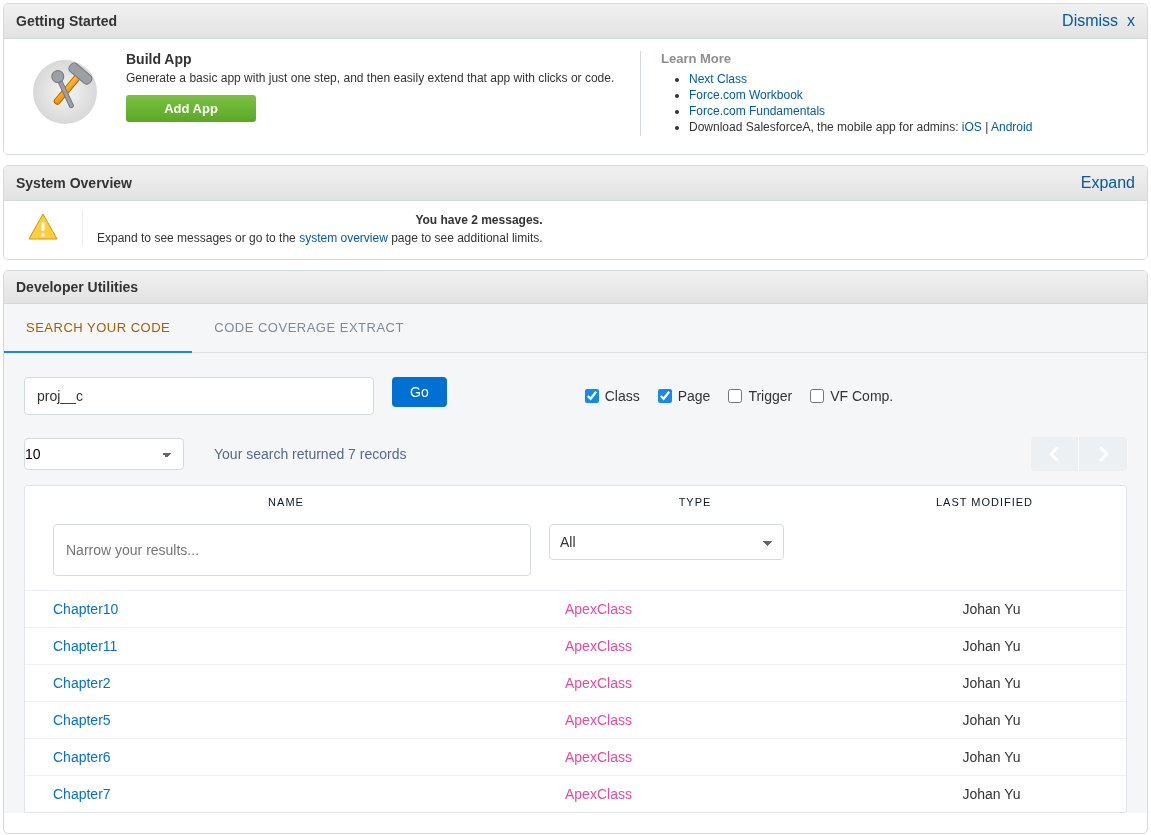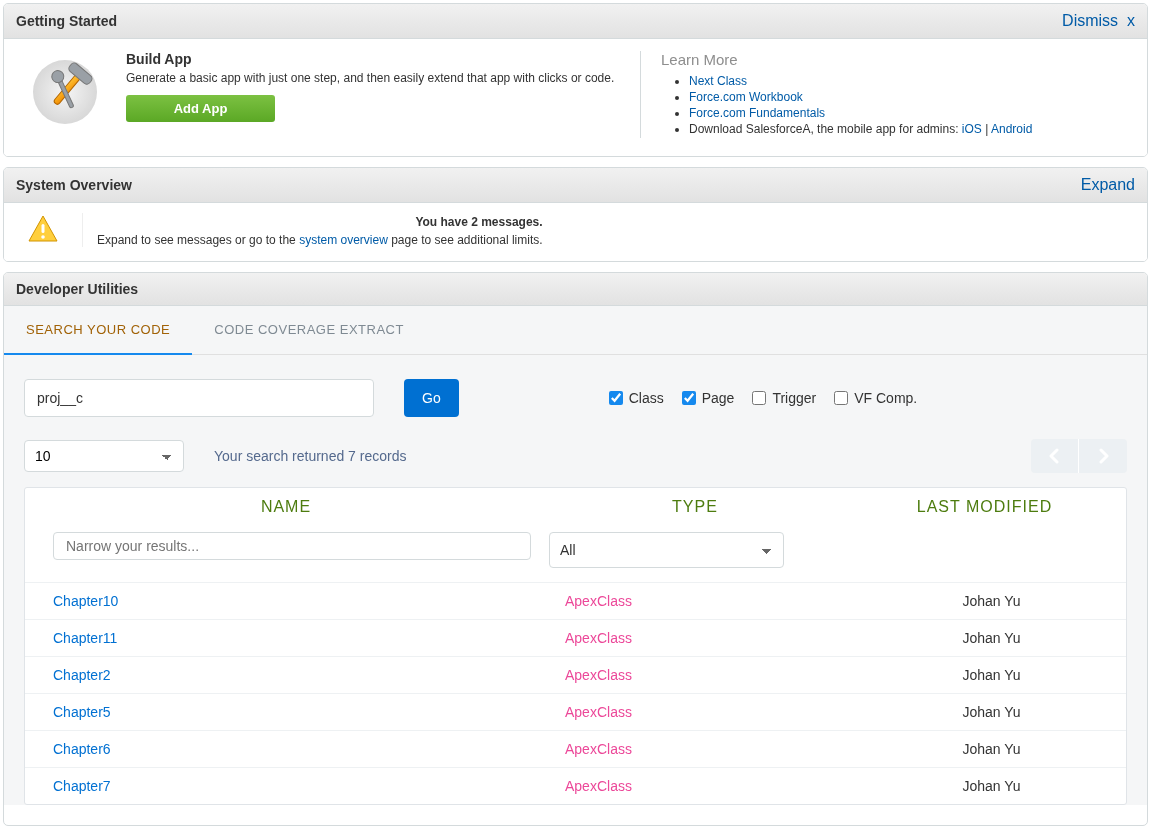--- a/index.html
+++ b/index.html
@@ -42,27 +42,27 @@
   .gs-text h3 { font-size: 14px; margin-bottom: 4px; }
   .gs-text p { font-size: 12px; color: #333; margin-bottom: 10px; }
   .btn-green {
     background: linear-gradient(#7cc142, #5ba825);
     color: #fff;
     border: none;
     border-radius: 3px;
     font-weight: bold;
     font-size: 13px;
     padding: 6px 0;
-    width: 149px;
+    width: 130px;
     text-align: center;
     cursor: pointer;
   }
   .divider-v { border-left: 1px solid #d4dadc; margin: 0 20px 0 0; }
   .gs-right { padding-left: 0; }
-  .gs-right h4 { font-weight: normal; color: #8e8e8e; font-size: 15px; margin-bottom: 6px; }
+  .gs-right h4 { font-weight: bold; color: #8e8e8e; font-size: 13px; margin-bottom: 6px; }
   .gs-right ul { list-style: disc; padding-left: 28px; font-size: 12px; }
   .gs-right li { margin: 2px 0; color:#333; }
 
   
   .so-body { display:flex; padding: 10px 14px 14px 14px; align-items:flex-start; }
   .so-icon { width:50px; display:flex; justify-content:center; }
   .so-sep { border-left:1px solid #eee; margin:0 14px; align-self:stretch; }
   .so-text { font-size:12px; padding-top:2px; }
   .so-text .bold { font-weight:bold; margin-bottom:4px;text-align:right; }
 
@@ -78,56 +78,56 @@
   }
   .tab.active {
     color:#a16207;
     border-bottom: 2px solid #1589ee;
     margin-bottom:-1px;
   }
 
   .search-row {
     display:flex;
     padding: 24px 20px 12px 20px;
-    gap: 30px;
+    gap: 18px;
   }
   .search-input {
     width: 350px;
     height: 38px;
     border:1px solid #d4dadc;
     border-radius:4px;
     padding:0 12px;
     font-size:14px;
     color:#333;
   }
   .btn-blue {
     background:#0070d2;
     color:#fff;
     border:none;
     border-radius:4px;
-    height:38px;
+    height:30px;
     padding:0 18px;
     font-size:14px;
     cursor:pointer;
   }
   .checks { display:flex; gap:18px; margin-left: 120px; align-items:center; }
   .chk { display:flex; align-items:center; gap:6px; font-size:14px; color:#333; }
   .chk input { width:14px; height:14px; accent-color:#1589ee; }
 
   .results-bar {
     display:flex;
     align-items:center;
     justify-content:space-between;
     padding: 10px 20px 14px 20px;
   }
   .page-size {
     width:160px; height:32px;
     border:1px solid #d4dadc; border-radius:4px;
     background:#fff;
-    padding:0 10px;
+    padding:0 0;
     font-size:14px;
     appearance:none;
     background-image: linear-gradient(45deg, transparent 50%, #666 50%), linear-gradient(135deg, #666 50%, transparent 50%);
     background-position: calc(100% - 16px) 14px, calc(100% - 11px) 14px;
     background-size: 5px 5px, 5px 5px;
     background-repeat:no-repeat;
   }
   .results-msg { color:#54698d; font-size:14px; flex:1; padding-left:30px; }
   .pager { display:flex; }
   .pager-btn {
@@ -135,31 +135,31 @@
     background:#ecf0f3;
     color:#fff;
     display:flex; align-items:center; justify-content:center;
     cursor:not-allowed;
   }
   .pager-btn:first-child{ border-top-left-radius:4px; border-bottom-left-radius:4px; border-right:1px solid #fff;}
   .pager-btn:last-child{ border-top-right-radius:4px; border-bottom-right-radius:4px;}
 
   .table-wrap { margin: 0 20px 20px 20px; background:#fff; border:1px solid #e0e4e8; border-radius:3px; }
   .thead { display:flex; padding: 10px 14px 10px 14px; }
-  .th { font-size:16px; letter-spacing:1px; color:#4d7c0f; }
+  .th { font-size:11px; letter-spacing:1px; color:#0f172a; }
   .col-name { flex:0 0 494px; text-align:center; }
   .col-type { flex:0 0 324px; text-align:center; }
   .col-mod  { flex:1; text-align:center; }
 
   .filter-row { display:flex; padding: 6px 14px 14px 28px; }
   .filter-name {
     flex:0 0 478px;
   }
   .filter-name input {
-    width:100%; height:28px;
+    width:100%; height:52px;
     border:1px solid #d4dadc; border-radius:4px;
     padding:0 12px; font-size:14px;
   }
   .filter-type { padding-left:18px; }
   .filter-type select {
     width:235px; height:36px;
     border:1px solid #d4dadc; border-radius:4px;
     padding:0 10px; font-size:14px; color:#333; background:#fff;
     appearance:none;
     background-image: linear-gradient(45deg, transparent 50%, #666 50%), linear-gradient(135deg, #666 50%, transparent 50%);

